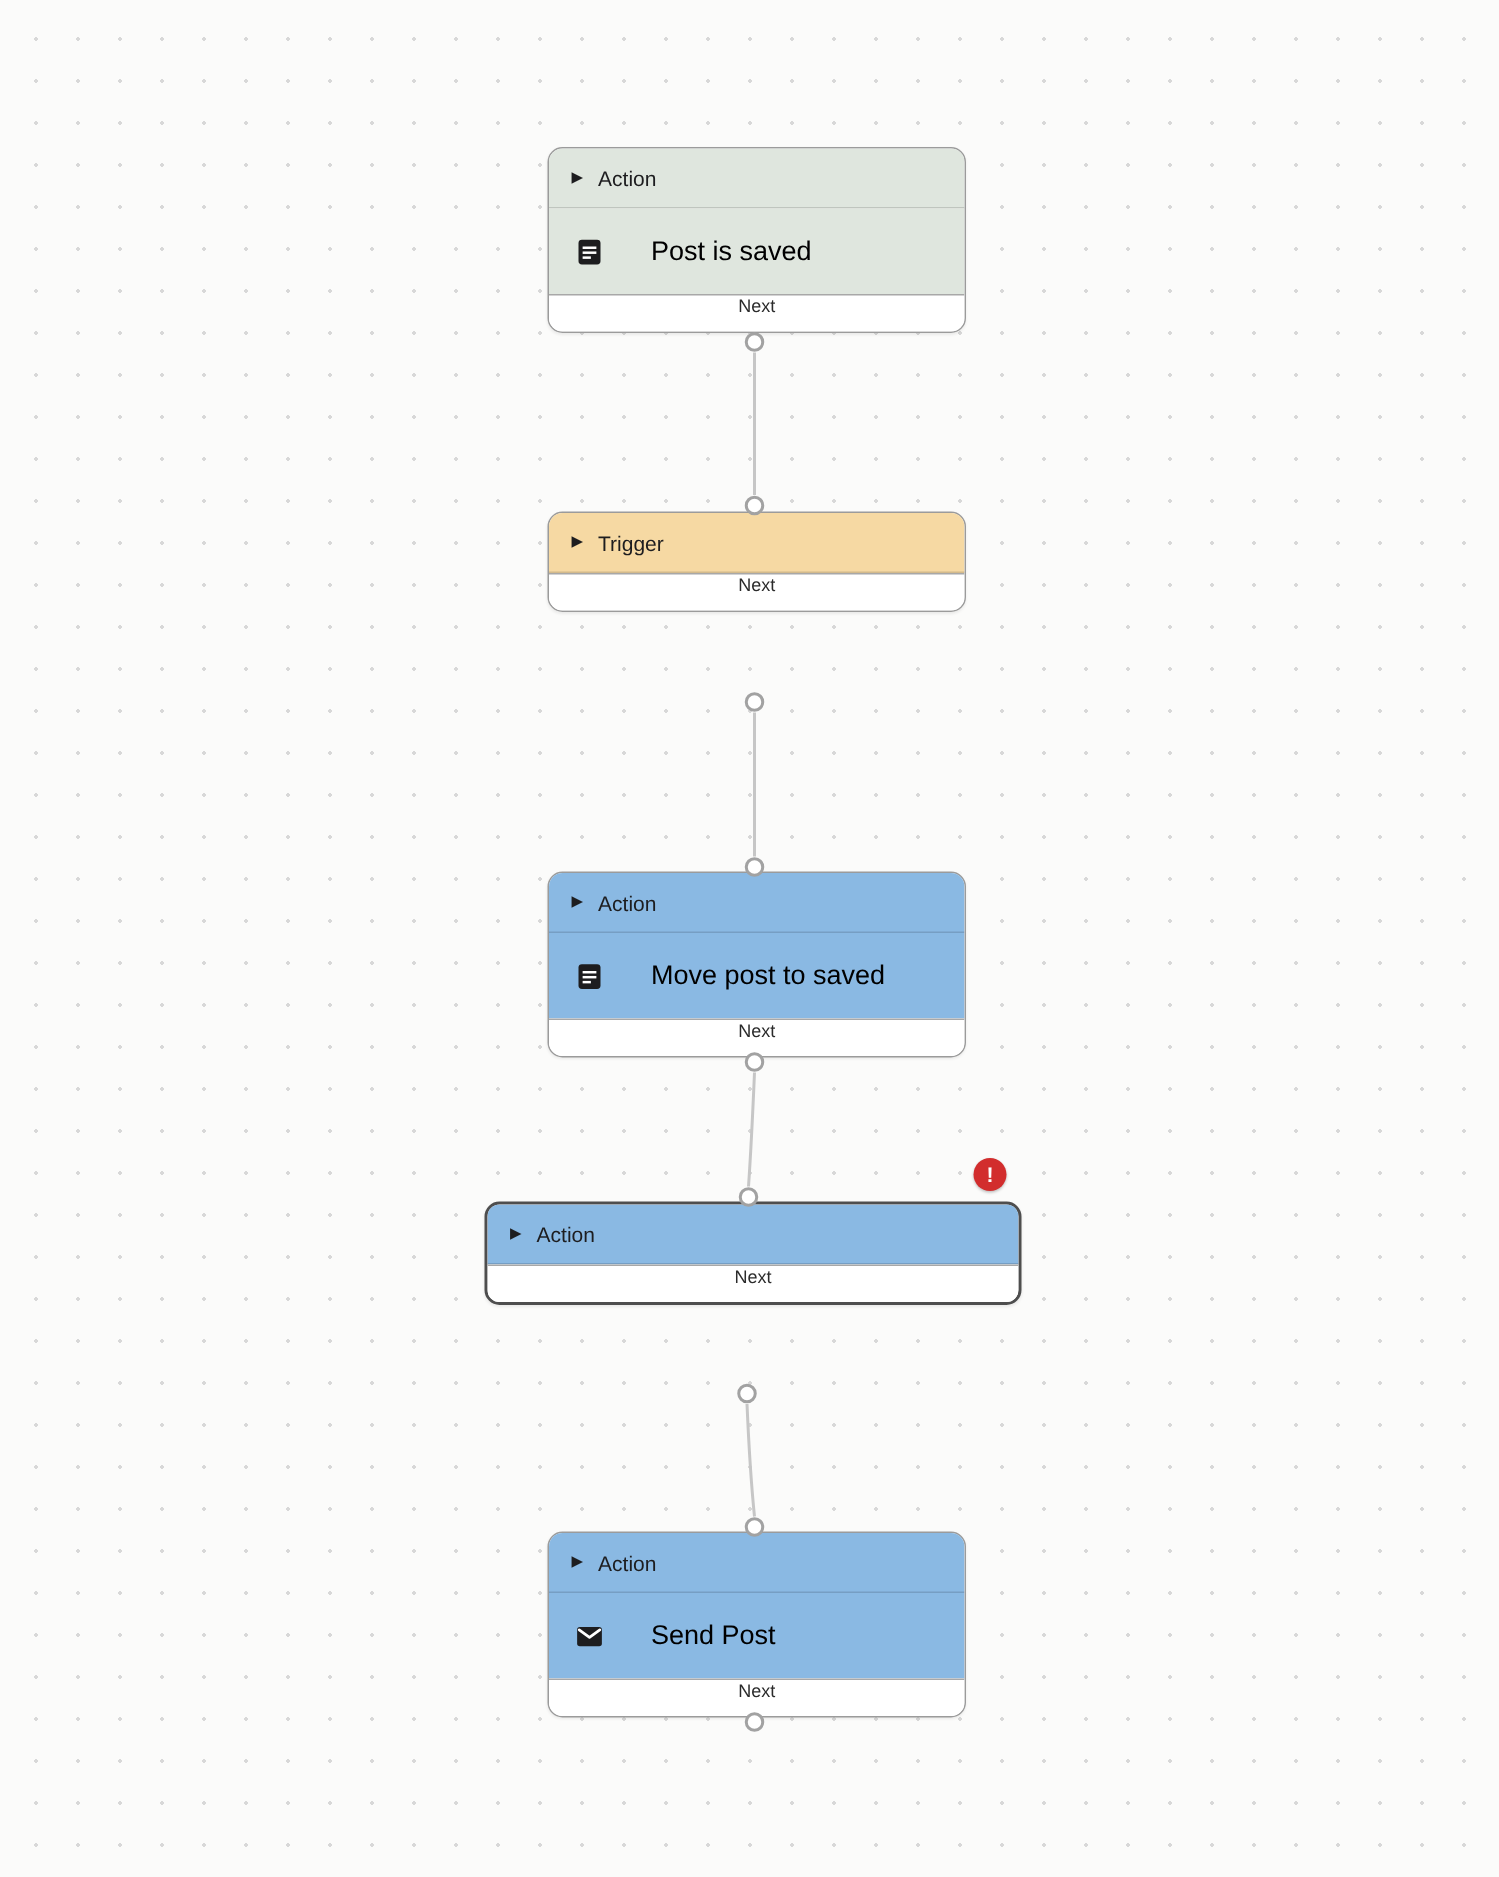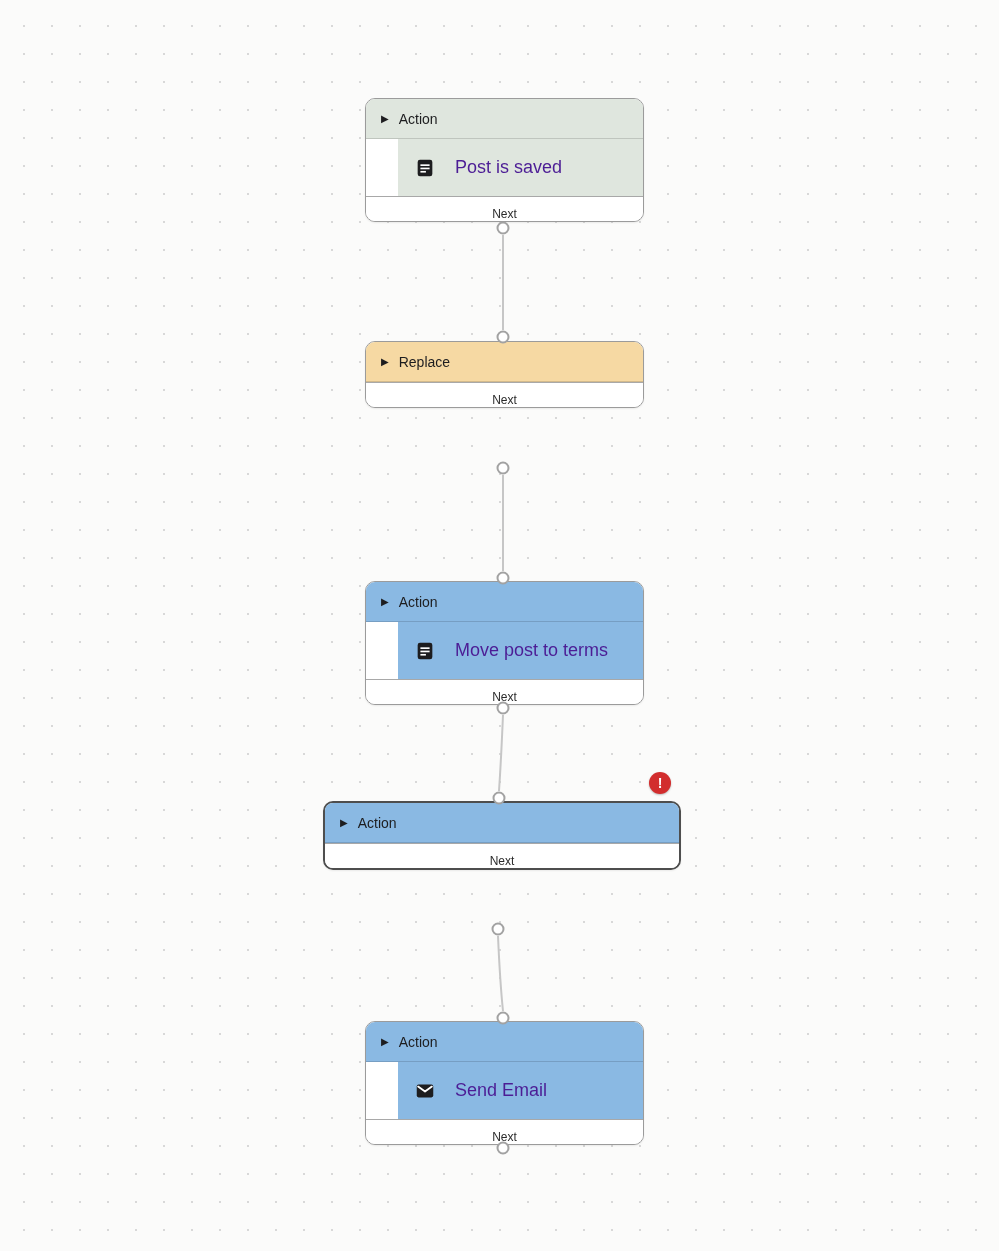--- a/index.html
+++ b/index.html
@@ -50,33 +50,32 @@
   .collapse-arrow {
     font-size: 10px;
     line-height: 1;
     color: #1d1d1f;
     cursor: pointer;
   }
   .node-body {
     height: 57px;
     display: flex;
     align-items: center;
-    gap: 19px;
+    gap: 30px;
     padding: 0 16px;
     font-size: 18px;
-    color: #4c1d95;
-    box-sizing: border-box;
-    margin-left: 32px;
+    color: #000000;
+    box-sizing: border-box;
   }
   .node-footer {
     height: 25px;
     background: #ffffff;
     border-top: 1px solid #a8a8a8;
     display: flex;
-    align-items: flex-end;
+    align-items: flex-start;
     justify-content: center;
     font-size: 12px;
     color: #2b2b2b;
     box-sizing: border-box;
   }
   .node--trigger .node-header,
   .node--trigger .node-body { background: #dfe6de; }
   .node--advanced .node-header,
   .node--advanced .node-body { background: #f6d9a3; }
   .node--action .node-header,
@@ -145,42 +144,42 @@
       <span>Post is saved</span>
     </div>
     <div class="node-footer">
       <span>Next</span>
     </div>
   </div>
 
   <div class="node node--advanced" style="left:365px; top:341px; width:277px;">
     <div class="node-header">
       <span class="collapse-arrow">▶</span>
-      <span>Replace</span>
+      <span>Trigger</span>
     </div>
     <div class="node-footer">
       <span>Next</span>
     </div>
   </div>
 
   <div class="node node--action" style="left:365px; top:581px; width:277px;">
     <div class="node-header">
       <span class="collapse-arrow">▶</span>
       <span>Action</span>
     </div>
     <div class="node-body">
       <span class="body-icon">
         <svg viewBox="0 0 24 24" width="22" height="22">
           <rect x="4" y="3" width="16" height="18" rx="2.5" fill="#1d1d1f"></rect>
           <rect x="7" y="8" width="10" height="1.8" fill="#ffffff"></rect>
           <rect x="7" y="11.6" width="10" height="1.8" fill="#ffffff"></rect>
           <rect x="7" y="15.2" width="6" height="1.8" fill="#ffffff"></rect>
         </svg>
       </span>
-      <span>Move post to terms</span>
+      <span>Move post to saved</span>
     </div>
     <div class="node-footer">
       <span>Next</span>
     </div>
   </div>
 
   <div class="node node--action node--selected" style="left:323px; top:801px; width:354px;">
     <div class="node-header">
       <span class="collapse-arrow">▶</span>
       <span>Action</span>
@@ -197,21 +196,21 @@
       <span class="collapse-arrow">▶</span>
       <span>Action</span>
     </div>
     <div class="node-body">
       <span class="body-icon">
         <svg viewBox="0 0 24 24" width="22" height="22">
           <rect x="3" y="5" width="18" height="14" rx="2" fill="#1d1d1f"></rect>
           <path d="M4.5 7.2 L12 12.6 L19.5 7.2" fill="none" stroke="#ffffff" stroke-width="2" stroke-linecap="round" stroke-linejoin="round"></path>
         </svg>
       </span>
-      <span>Send Email</span>
+      <span>Send Post</span>
     </div>
     <div class="node-footer">
       <span>Next</span>
     </div>
   </div>
 
   <div class="port" style="left:503px; top:228px;"></div>
   <div class="port" style="left:503px; top:337px;"></div>
   <div class="port" style="left:503px; top:468px;"></div>
   <div class="port" style="left:503px; top:578px;"></div>

